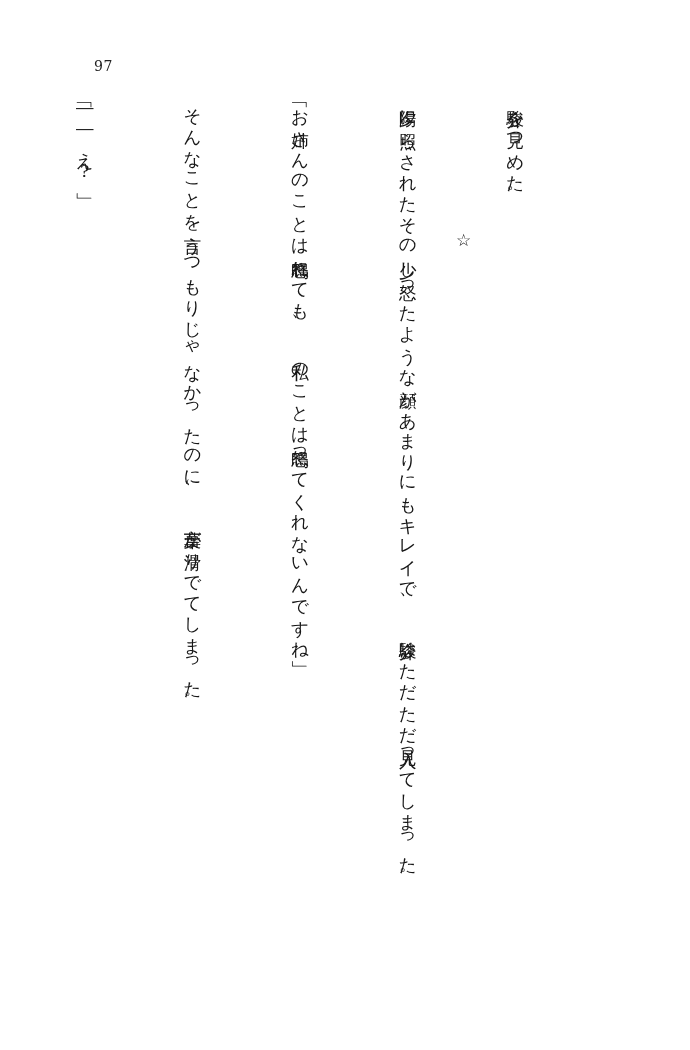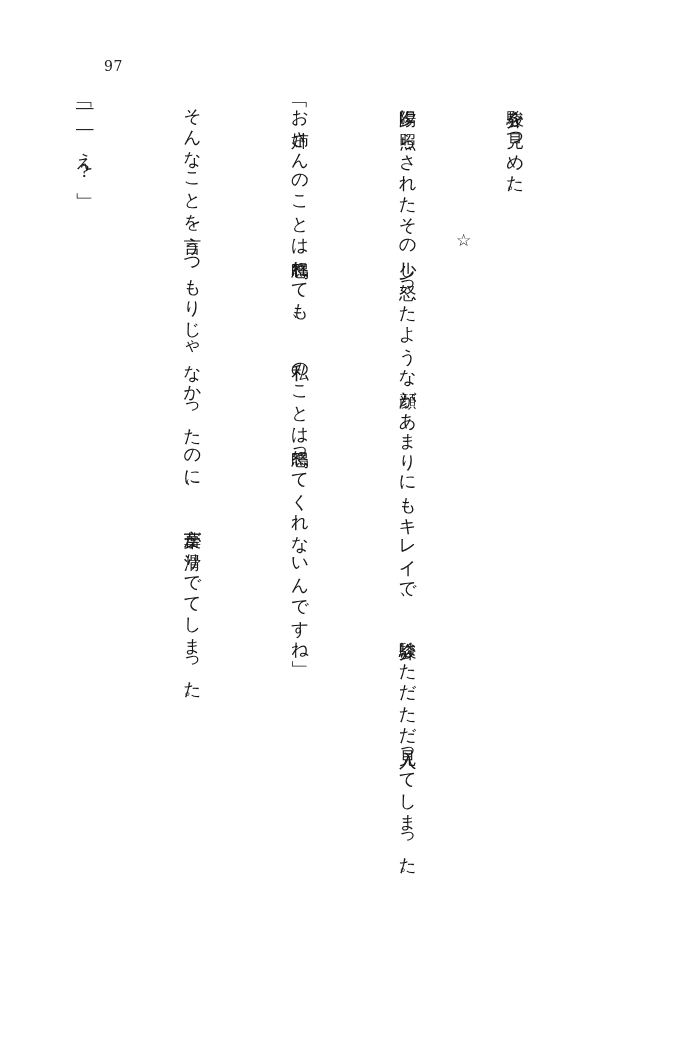--- a/index.html
+++ b/index.html
@@ -18,21 +18,21 @@
 
   .page {
     position: absolute;
     inset: 0;
     background: #ffffff;
   }
 
   .page-number {
     position: absolute;
     top: 58px;
-    left: 104px;
+    left: 94px;
     font-size: 14px;
     letter-spacing: 0.5px;
     color: #222;
     font-family: "DejaVu Serif", "Liberation Serif", serif;
   }
 
   
   .vtext {
     position: absolute;
     top: 96px;

